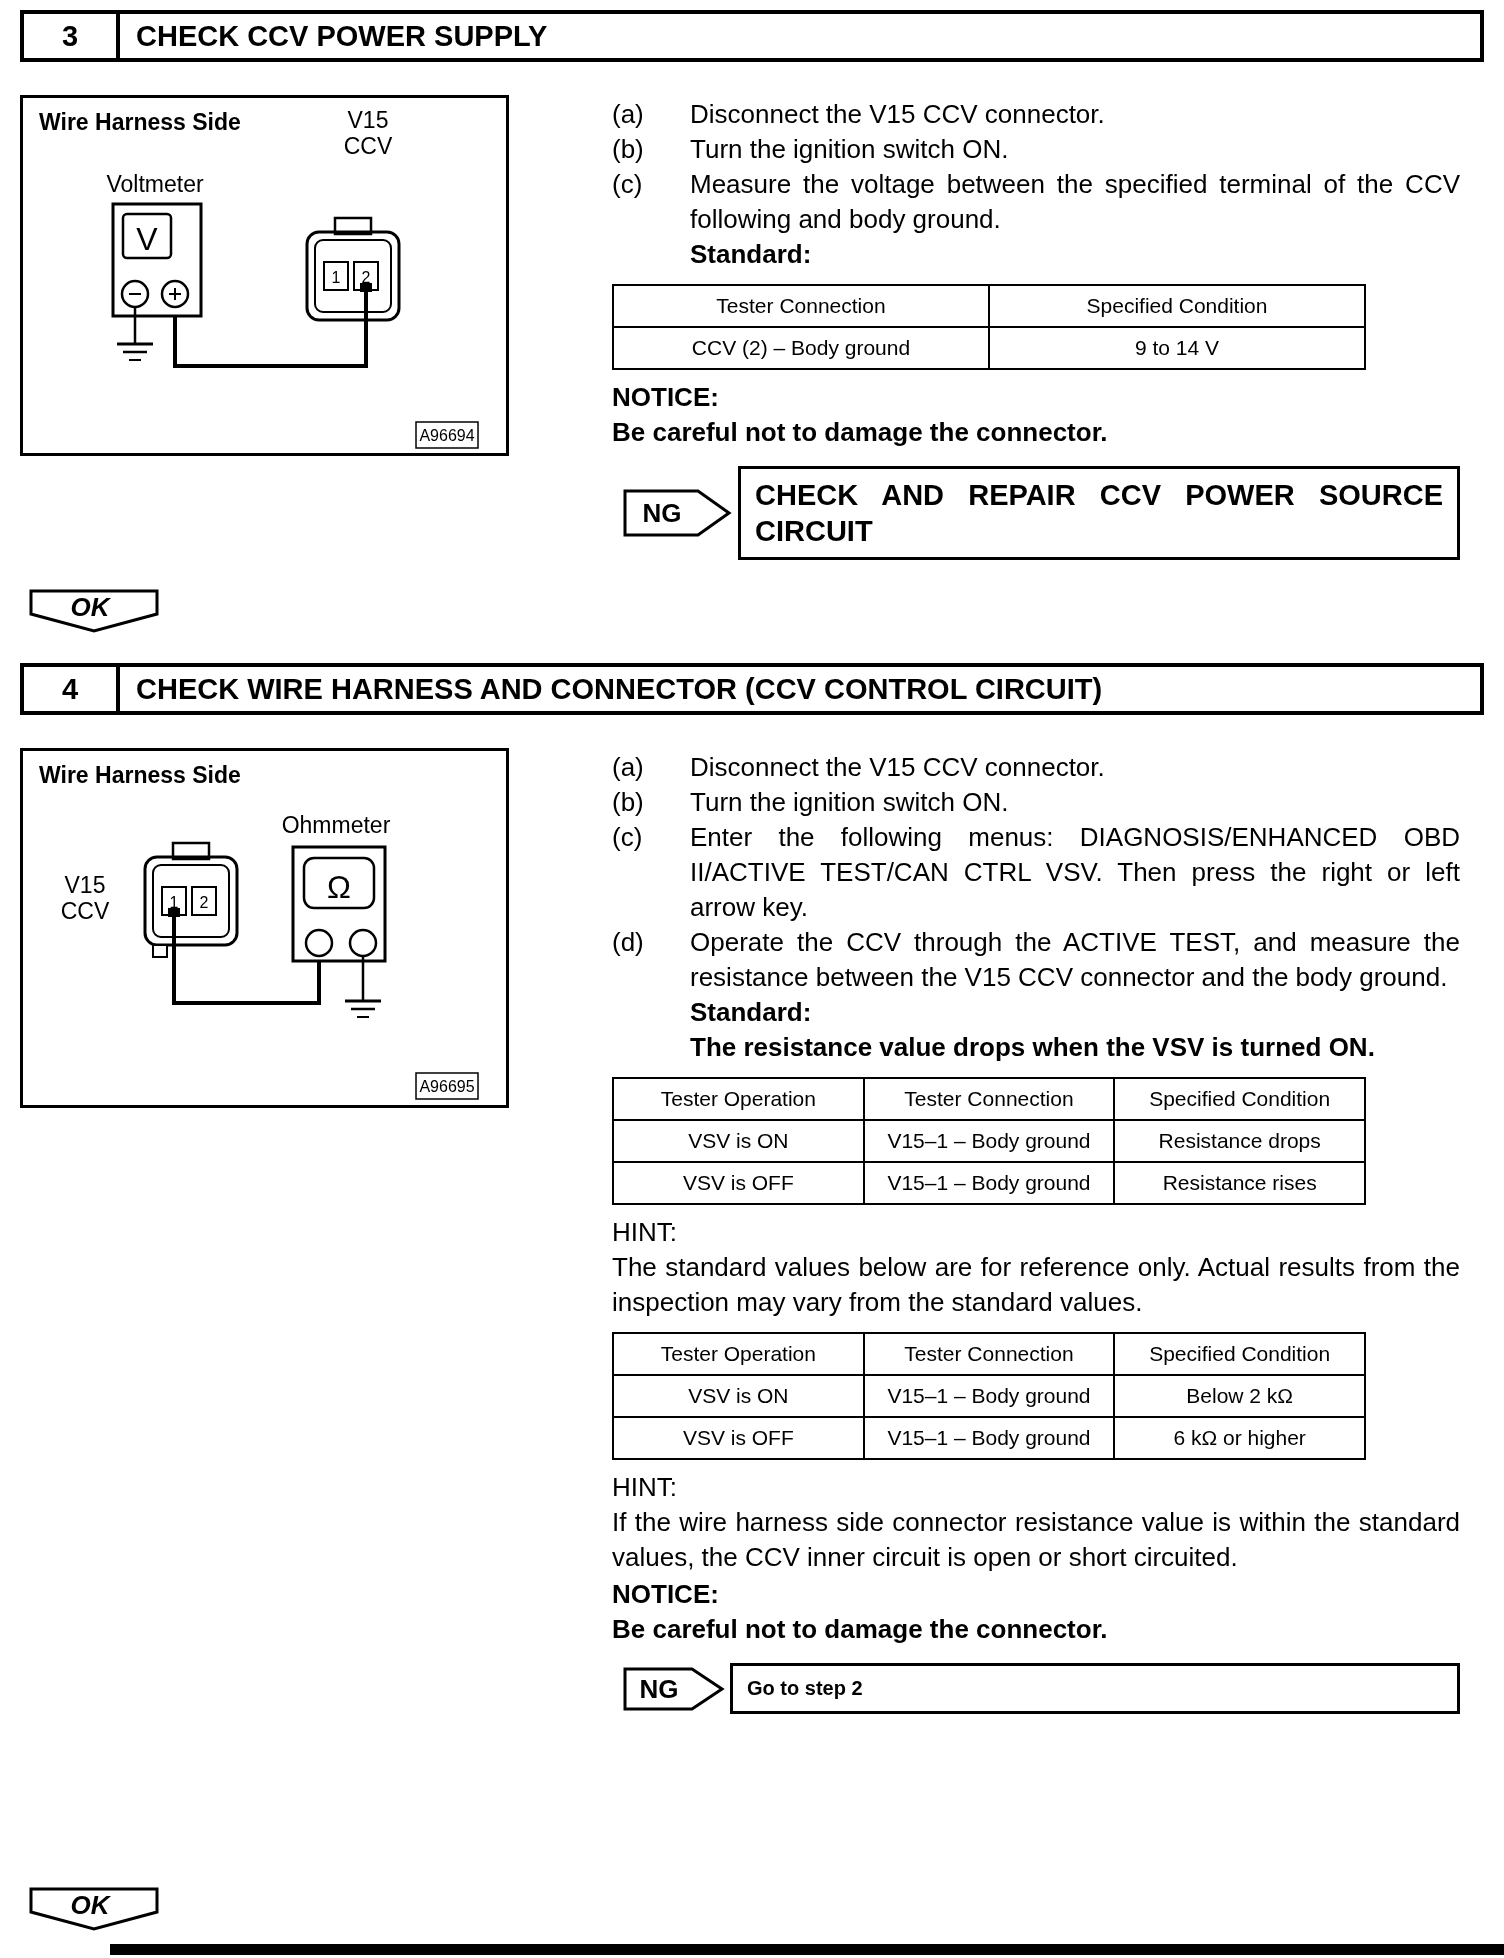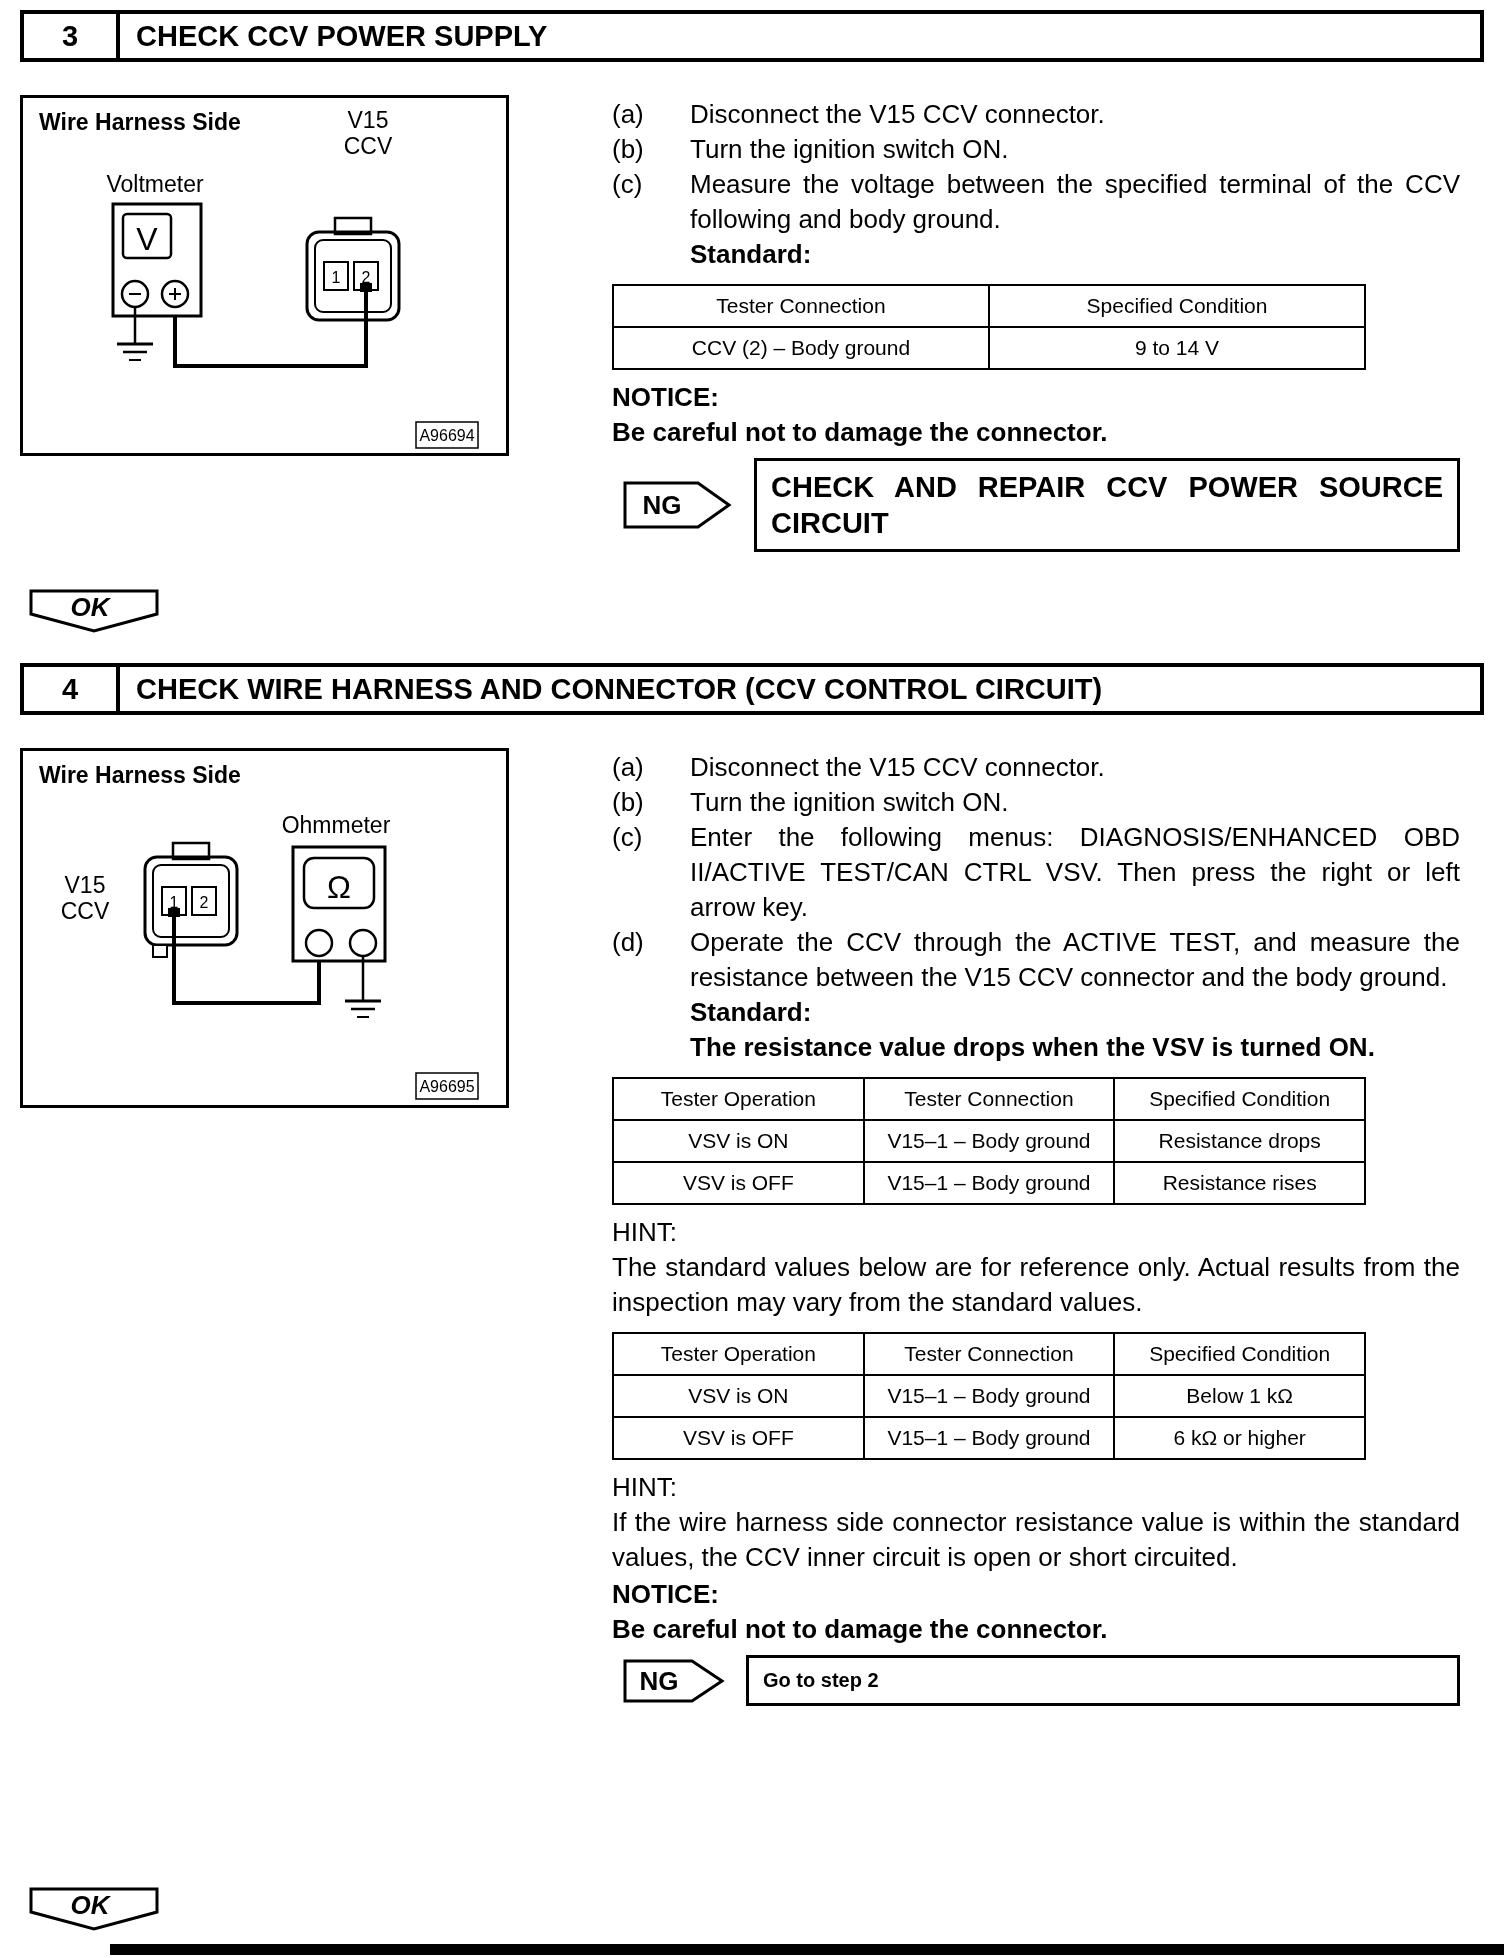--- a/index.html
+++ b/index.html
@@ -27,21 +27,21 @@
 
   .spec-table { border-collapse:collapse; width:754px; margin:12px 0 10px 0; }
   .spec-table th, .spec-table td { border:2px solid #000; font-size:21px; font-weight:normal; text-align:center; padding:8px 4px; line-height:24px; }
   .cols2 th, .cols2 td { width:50%; }
   .cols3 th, .cols3 td { width:33.33%;border-radius:15px; }
 
   .notice-label, .notice-text { font-weight:bold; }
   .notice-label { margin-top:2px; }
   .hint-text { text-align:justify; }
 
-  .ng-row { display:flex; align-items:center; gap:20px; margin-top:8px; margin-left:10px; }
+  .ng-row { display:flex; align-items:center; gap:4px; margin-top:16px; margin-left:10px; }
   .ng-shape { flex:0 0 auto; }
   .ng-shape text, .ok-shape text { font-family:"Liberation Sans", sans-serif; fill:#000; font-weight:bold; font-size:26px; }
   .ng-result { flex:1; border:3px solid #000; font-weight:bold; font-size:29px; line-height:36px; padding:8px 14px; text-align:justify; word-spacing:5px; }
   .ng-result-sm { flex:1; border:3px solid #000; font-weight:bold; font-size:20px; line-height:33px; padding:6px 14px; }
 
   .ok-wrap { position:absolute; left:28px;font-style:italic; }
   .bottom-bar { position:absolute; left:110px; right:0; top:1944px; height:11px; background:#000; }
 </style>
 </head>
 <body>
@@ -249,21 +249,21 @@
         <tr>
           <th>Tester Operation</th>
           <th>Tester Connection</th>
           <th>Specified Condition</th>
         </tr>
       </thead>
       <tbody>
         <tr>
           <td>VSV is ON</td>
           <td>V15–1 – Body ground</td>
-          <td>Below 1 kΩ</td>
+          <td>Below 2 kΩ</td>
         </tr>
         <tr>
           <td>VSV is OFF</td>
           <td>V15–1 – Body ground</td>
           <td>6 kΩ or higher</td>
         </tr>
       </tbody>
     </table>
 
     <div class="hint-label">HINT:</div>

